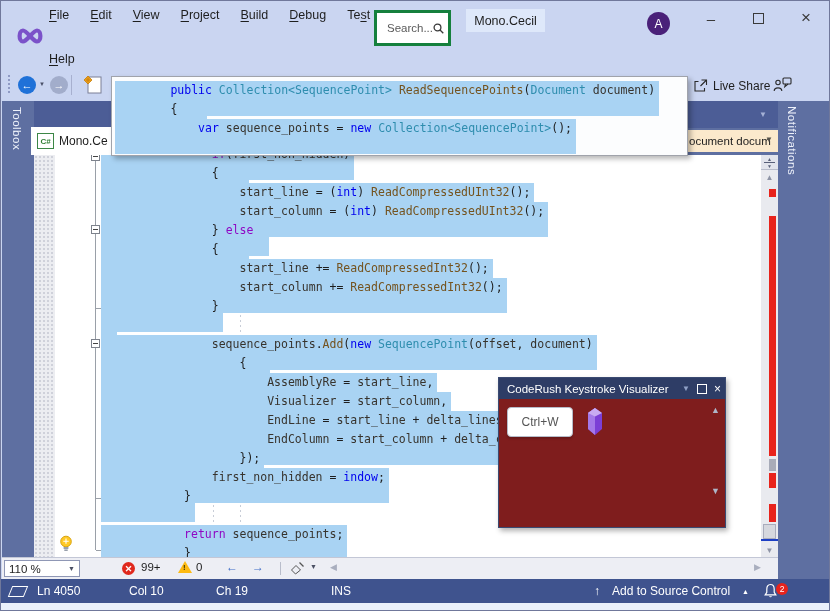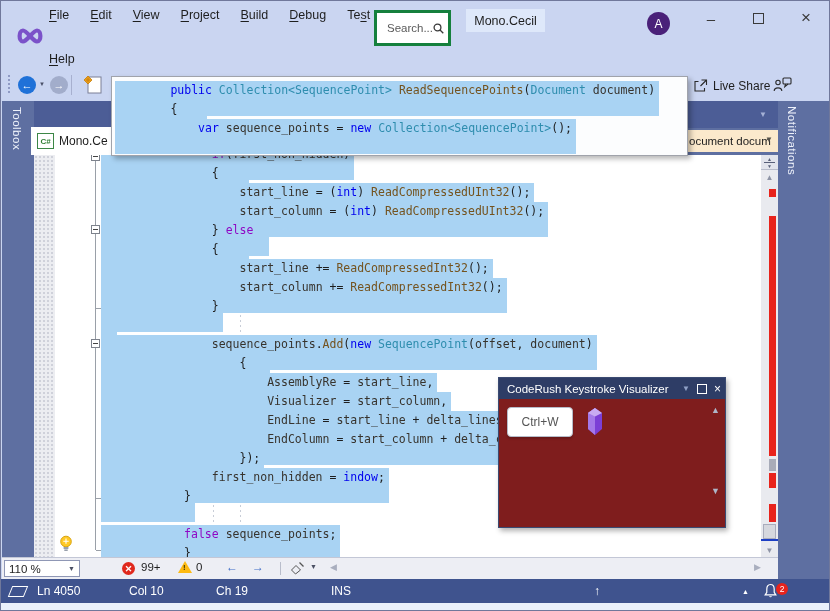--- a/index.html
+++ b/index.html
@@ -214,21 +214,21 @@
         <div class="cl" style="top: 180px;"><span class="hl" style="padding-left: 16ch; padding-right: 4px;"><span style="color: rgb(55, 51, 45);">sequence_points</span><span style="color: rgb(30, 30, 30);">.</span><span style="color: rgb(116, 83, 31);">Add</span><span style="color: rgb(30, 30, 30);">(</span><span style="color: rgb(0, 0, 238);">new</span><span style="color: rgb(30, 30, 30);"> </span><span style="color: rgb(46, 141, 174);">SequencePoint</span><span style="color: rgb(30, 30, 30);">(</span><span style="color: rgb(55, 51, 45);">offset</span><span style="color: rgb(30, 30, 30);">, </span><span style="color: rgb(55, 51, 45);">document</span><span style="color: rgb(30, 30, 30);">)</span></span></div>
         <div class="cl" style="top: 199px;"><span class="hl" style="padding-left: 20ch; padding-right: 24px;"><span style="color: rgb(30, 30, 30);">{</span></span></div>
         <div class="cl" style="top: 218px;"><span class="hl" style="padding-left: 24ch; padding-right: 4px;"><span style="color: rgb(55, 51, 45);">AssemblyRe</span><span style="color: rgb(30, 30, 30);"> = </span><span style="color: rgb(55, 51, 45);">start_line</span><span style="color: rgb(30, 30, 30);">,</span></span></div>
         <div class="cl" style="top: 237px;"><span class="hl" style="padding-left: 24ch; padding-right: 4px;"><span style="color: rgb(55, 51, 45);">Visualizer</span><span style="color: rgb(30, 30, 30);"> = </span><span style="color: rgb(55, 51, 45);">start_column</span><span style="color: rgb(30, 30, 30);">,</span></span></div>
         <div class="cl" style="top: 256px;"><span class="hl" style="padding-left: 24ch; padding-right: 4px;"><span style="color: rgb(55, 51, 45);">EndLine</span><span style="color: rgb(30, 30, 30);"> = </span><span style="color: rgb(55, 51, 45);">start_line</span><span style="color: rgb(30, 30, 30);"> + </span><span style="color: rgb(55, 51, 45);">delta_lines</span><span style="color: rgb(30, 30, 30);">,</span></span></div>
         <div class="cl" style="top: 275px;"><span class="hl" style="padding-left: 24ch; padding-right: 4px;"><span style="color: rgb(55, 51, 45);">EndColumn</span><span style="color: rgb(30, 30, 30);"> = </span><span style="color: rgb(55, 51, 45);">start_column</span><span style="color: rgb(30, 30, 30);"> + </span><span style="color: rgb(55, 51, 45);">delta_columns</span><span style="color: rgb(30, 30, 30);">,</span></span></div>
         <div class="cl" style="top: 294px;"><span class="hl" style="padding-left: 20ch; padding-right: 4px;"><span style="color: rgb(30, 30, 30);">});</span></span></div>
         <div class="cl" style="top: 313px;"><span class="hl" style="padding-left: 16ch; padding-right: 4px;"><span style="color: rgb(55, 51, 45);">first_non_hidden</span><span style="color: rgb(30, 30, 30);"> = </span><span style="color: rgb(0, 0, 238);">indow</span><span style="color: rgb(30, 30, 30);">;</span></span></div>
         <div class="cl" style="top: 332px;"><span class="hl" style="padding-left: 12ch; padding-right: 4px;"><span style="color: rgb(30, 30, 30);">}</span></span></div>
         <div class="cl" style="top: 351px;"><span class="hl nosel" style="padding-left: 0ch;"></span></div>
-        <div class="cl" style="top: 370px;"><span class="hl" style="padding-left: 12ch; padding-right: 4px;"><span style="color: rgb(143, 8, 196);">false</span><span style="color: rgb(30, 30, 30);"> </span><span style="color: rgb(55, 51, 45);">sequence_points</span><span style="color: rgb(30, 30, 30);">;</span></span></div>
+        <div class="cl" style="top: 370px;"><span class="hl" style="padding-left: 12ch; padding-right: 4px;"><span style="color: rgb(143, 8, 196);">return</span><span style="color: rgb(30, 30, 30);"> </span><span style="color: rgb(55, 51, 45);">sequence_points</span><span style="color: rgb(30, 30, 30);">;</span></span></div>
         <div class="cl" style="top: 389px;"><span class="hl nosel" style="padding-left: 12ch;"><span style="color: rgb(30, 30, 30);">}</span></span></div>
       </div>
   </div>
 
   <div class="abs vscroll">
     <div class="abs split-handle">
       <span>▲</span>
         <span style="width:11px;height:1px;background:#59607A;margin:1px 0"></span>
         <span>▼</span>
     </div>
@@ -268,20 +268,21 @@
     <span class="abs" style="left:752px;top:4px;font-size:9px;color:#A9AEBE">▶</span>
   </div>
 
   <div class="abs statusbar">
     <div class="abs pgram"></div>
     <span class="abs" style="left:36px">Ln 4050</span>
     <span class="abs" style="left:128px">Col 10</span>
     <span class="abs" style="left:215px">Ch 19</span>
     <span class="abs" style="left:330px">INS</span>
     <span class="abs" style="left:593px;font-weight:bold">↑</span>
+    <span class="abs" style="left:611px">Add to Source Control</span>
     <span class="abs" style="left:741px;top:1px;font-size:7px">▲</span>
     <div class="abs" style="left:762px;top:4px">
       <svg width="15" height="16" viewBox="0 0 15 16">
         <path d="M7.5 1.5 C4.8 1.5 3.8 3.8 3.8 6.2 L3.8 9.4 L2.2 11.8 L12.8 11.8 L11.2 9.4 L11.2 6.2 C11.2 3.8 10.2 1.5 7.5 1.5 Z" fill="none" stroke="#fff" stroke-width="1.2"></path>
         <path d="M6 13.2 a1.6 1.6 0 0 0 3 0 Z" fill="#fff"></path>
       </svg>
     </div>
 
   </div>
   <div class="abs badge">2</div>

